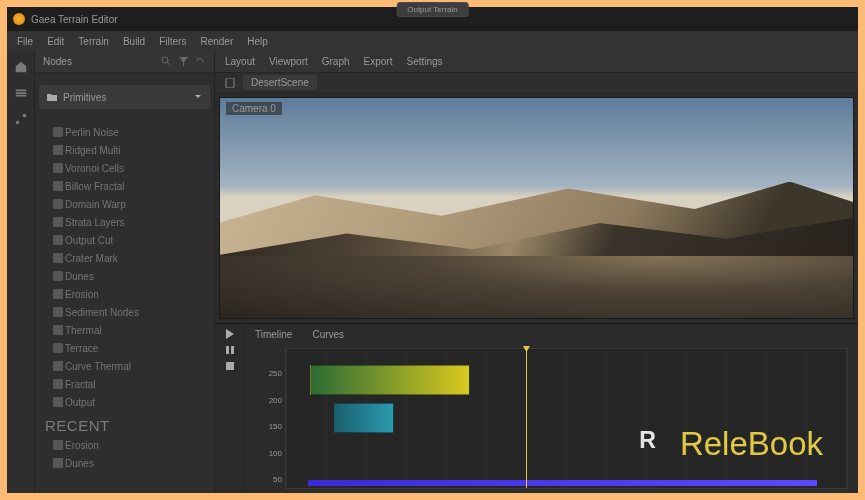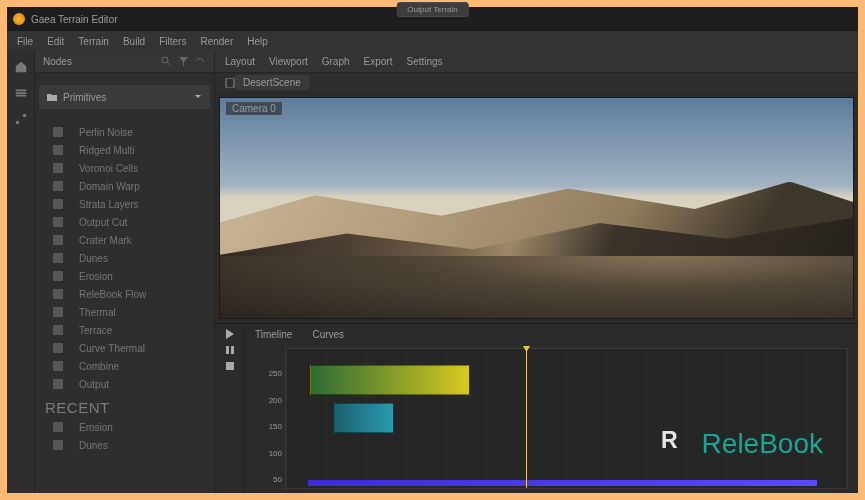--- a/index.html
+++ b/index.html
@@ -10,26 +10,26 @@
 .menubar{height:20px;background:#333;display:flex;gap:14px;padding:0 10px;align-items:center}
 .wrap{display:flex;flex:1;min-height:0}
 .rail{width:28px;background:#2e2e2e;display:flex;flex-direction:column;align-items:center;gap:10px;padding:8px 0;border-right:1px solid #232323}
 .rail-icon{width:16px;height:16px;display:flex;align-items:center;justify-content:center;opacity:.7}
 .sidebar{width:180px;background:#2e2e2e;display:flex;flex-direction:column;border-right:1px solid #232323}
 .side-head{height:22px;background:#353535;display:flex;align-items:center;padding:0 8px;border-bottom:1px solid #262626}
 .side-tools{display:flex;gap:6px;margin-left:auto}
 .side-tool{width:11px;height:11px;opacity:.5}
 .side-folder{height:24px;background:#3a3a3a;display:flex;align-items:center;gap:6px;padding:0 8px;margin:12px 4px;border-radius:2px}
 .side-list{flex:1;overflow:hidden;padding:2px 0}
-.side-item{height:18px;display:flex;align-items:center;gap:16px;padding:0 10px 0 18px;opacity:.65}
+.side-item{height:18px;display:flex;align-items:center;gap:2px;padding:0 10px 0 18px;opacity:.65}
 .side-item svg{flex:0 0 10px;opacity:.7}
 .side-sec{padding:6px 10px 2px;text-transform:uppercase;letter-spacing:.5px;color:#7a7a7a;font-size:15px}
 .main{flex:1;display:flex;flex-direction:column;background:#2b2b2b;min-width:0}
 .toolrow{height:22px;background:#333;display:flex;align-items:center;gap:14px;padding:0 10px;border-bottom:1px solid #252525}
-.toolrow2{height:20px;background:#2e2e2e;display:flex;align-items:center;padding:0 10px;border-bottom:1px solid #252525}
+.toolrow2{height:20px;background:#2e2e2e;display:flex;align-items:center;gap:8px;padding:0 10px;border-bottom:1px solid #252525}
 .crumb{background:#3a3a3a;padding:2px 8px;border-radius:2px}
 .viewport{flex:1;margin:4px;position:relative;overflow:hidden;border:1px solid #1a1a1a}
 .sky{position:absolute;inset:0;background:linear-gradient(to bottom,#5d7c9a 0%,#a3b3c2 40%,#d9d2c0 45%)}
 .dune1{position:absolute;left:0;right:0;bottom:0;height:62%;background:linear-gradient(120deg,#c9b493 0%,#b29d7c 30%,#8f7c5e 60%,#3d362b 80%);clip-path:polygon(0 30%,15% 10%,35% 25%,55% 5%,75% 20%,90% 0%,100% 15%,100% 100%,0 100%)}
 .dune2{position:absolute;left:0;right:0;bottom:0;height:48%;background:linear-gradient(110deg,#2e2822 0%,#4a3f33 20%,#6e5d47 35%,#9c8868 45%,#3a332a 60%,#26221c 100%);clip-path:polygon(0 40%,20% 20%,40% 35%,60% 10%,80% 25%,100% 5%,100% 100%,0 100%)}
 .dune3{position:absolute;left:0;right:0;bottom:0;height:28%;background:radial-gradient(ellipse at 70% 0%,#857256 0%,#4d4336 40%,#2a2520 100%)}
 .vlabel{position:absolute;top:4px;left:6px;padding:1px 6px;background:rgba(40,40,40,.6);border-radius:0}
 .timeline{height:170px;background:#2b2b2b;display:flex;border-top:1px solid #1c1c1c}
 .tl-left{width:30px;border-right:1px solid #222;display:flex;flex-direction:column;align-items:center;gap:4px;padding:4px 0}
 .tl-body{flex:1;position:relative;display:flex;flex-direction:column}
@@ -39,21 +39,21 @@
 .tl-y span{font-size:8px;text-align:right}
 .tl-grid{position:absolute;inset:0;background:repeating-linear-gradient(to right,rgba(255,255,255,.04) 0,rgba(255,255,255,.04) 1px,transparent 1px,transparent 40px)}
 .bar{position:absolute;height:30px;border:1px solid rgba(0,0,0,.4)}
 .bar1{top:16px;left:24px;width:160px;background:linear-gradient(to right,#2b6b34,#d9c91f)}
 .bar2{top:54px;left:48px;width:60px;background:linear-gradient(to right,#1b5f6e,#2a9bb0)}
 .base{position:absolute;left:22px;right:30px;bottom:2px;height:6px;background:linear-gradient(to right,#3a2bd6,#5b49ff)}
 .playhead{position:absolute;top:0;bottom:0;left:240px;width:1px;background:#e6c54a}
 .playhead::before{content:"";position:absolute;top:-3px;left:-3px;width:7px;height:6px;background:#e6c54a;clip-path:polygon(0 0,100% 0,50% 100%)}
 .wm{position:absolute;right:24px;bottom:22px;display:flex;align-items:center;gap:10px;opacity:.88;pointer-events:none}
 .wm .r{width:44px;height:44px;font-size:34px;font-weight:800;color:#fff;display:flex;align-items:center;justify-content:center}
-.wm .t{font-size:28px;color:#14b8a6;font-weight:500}
+.wm .t{font-size:33px;color:#fde047;font-weight:500}
 .tab-pill{position:absolute;top:2px;left:50%;transform:translateX(-50%);background:#3d3d3d;border:1px solid #4a4a4a;border-radius:3px;padding:2px 10px;font-size:8px}
 svg{display:block}
 </style>
 </head>
 <body>
 
 <div class="window">
 
   <div class="titlebar">
     <span class="logo"></span>
@@ -139,20 +139,26 @@
         <div class="side-item">
             <svg width="10" height="10" viewBox="0 0 10 10">
               <rect width="10" height="10" rx="1" fill="#888"></rect>
             </svg>
             <span>Voronoi Cells</span>
           </div>
         <div class="side-item">
             <svg width="10" height="10" viewBox="0 0 10 10">
               <rect width="10" height="10" rx="1" fill="#888"></rect>
             </svg>
+            <span>Billow Fractal</span>
+          </div>
+        <div class="side-item">
+            <svg width="10" height="10" viewBox="0 0 10 10">
+              <rect width="10" height="10" rx="1" fill="#888"></rect>
+            </svg>
             <span>Domain Warp</span>
           </div>
         <div class="side-item">
             <svg width="10" height="10" viewBox="0 0 10 10">
               <rect width="10" height="10" rx="1" fill="#888"></rect>
             </svg>
             <span>Strata Layers</span>
           </div>
         <div class="side-item">
             <svg width="10" height="10" viewBox="0 0 10 10">
@@ -175,21 +181,21 @@
         <div class="side-item">
             <svg width="10" height="10" viewBox="0 0 10 10">
               <rect width="10" height="10" rx="1" fill="#888"></rect>
             </svg>
             <span>Erosion</span>
           </div>
         <div class="side-item">
             <svg width="10" height="10" viewBox="0 0 10 10">
               <rect width="10" height="10" rx="1" fill="#888"></rect>
             </svg>
-            <span>ReleBook Flow</span>
+            <span>Sediment Nodes</span>
           </div>
         <div class="side-item">
             <svg width="10" height="10" viewBox="0 0 10 10">
               <rect width="10" height="10" rx="1" fill="#888"></rect>
             </svg>
             <span>Thermal</span>
           </div>
         <div class="side-item">
             <svg width="10" height="10" viewBox="0 0 10 10">
               <rect width="10" height="10" rx="1" fill="#888"></rect>
@@ -199,21 +205,21 @@
         <div class="side-item">
             <svg width="10" height="10" viewBox="0 0 10 10">
               <rect width="10" height="10" rx="1" fill="#888"></rect>
             </svg>
             <span>Curve Thermal</span>
           </div>
         <div class="side-item">
             <svg width="10" height="10" viewBox="0 0 10 10">
               <rect width="10" height="10" rx="1" fill="#888"></rect>
             </svg>
-            <span>Combine</span>
+            <span>Fractal</span>
           </div>
         <div class="side-item">
             <svg width="10" height="10" viewBox="0 0 10 10">
               <rect width="10" height="10" rx="1" fill="#888"></rect>
             </svg>
             <span>Output</span>
           </div>
         <div class="side-sec">Recent</div>
         <div class="side-item">
             <svg width="10" height="10" viewBox="0 0 10 10">

